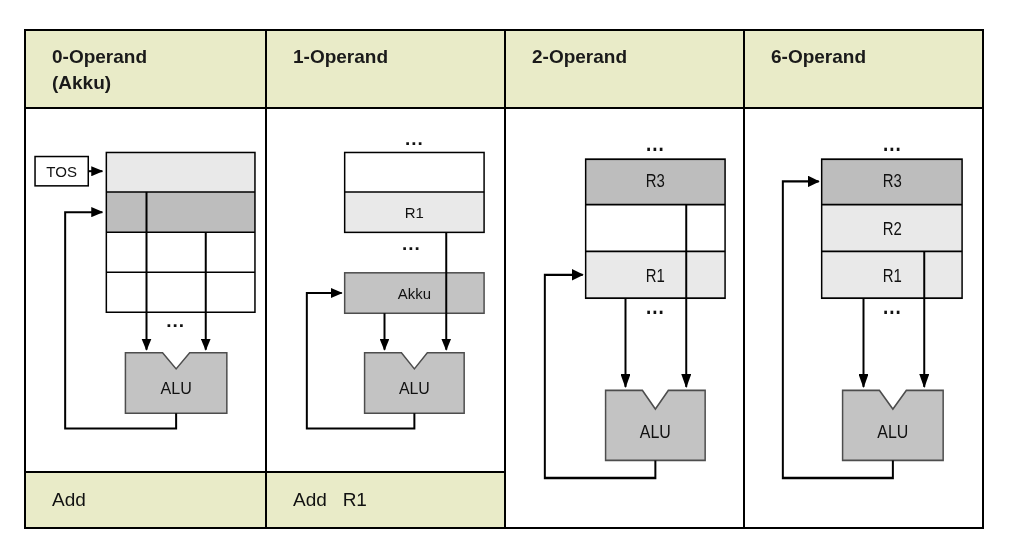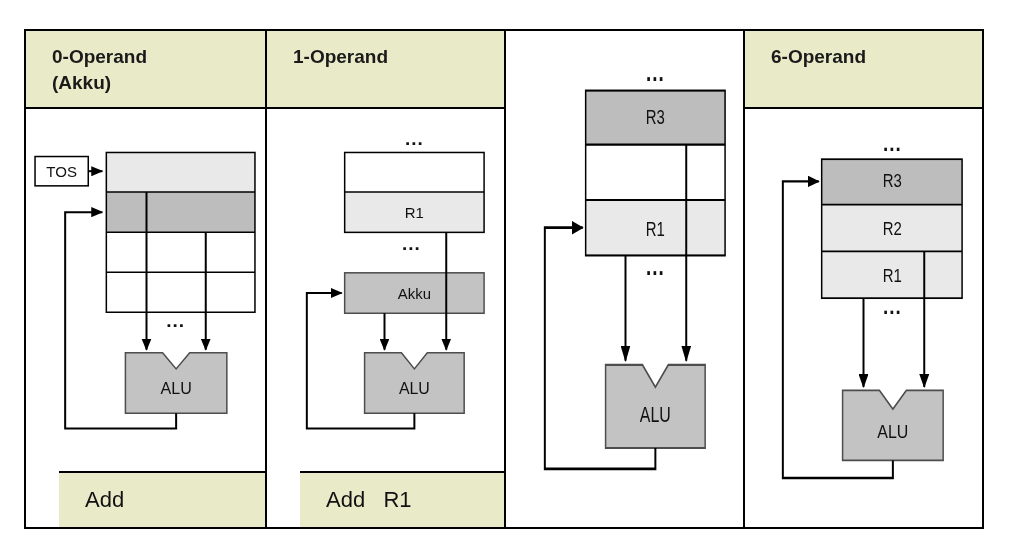--- a/index.html
+++ b/index.html
@@ -24,21 +24,21 @@
     border-bottom:2px solid var(--line);
     padding:13px 0 0 26px;font-size:19px;font-weight:bold;line-height:1.35;color:#1a1a1a;
   }
   .hdr span{display:block;}
   .body{flex:1 1 auto;background:#fff;position:relative;}
   svg.diagram{display:block;width:100%;height:100%;}
   .ftr{
     flex:0 0 56px;box-sizing:border-box;background:var(--header-bg);
     border-top:2px solid var(--line);
     display:flex;align-items:center;padding-left:26px;
-    font-size:22px;color:#111;white-space:pre;margin-left:33px;
+    font-size:19px;color:#111;white-space:pre;
   }
   
   .frame{fill:none;stroke:#000;stroke-width:1.5;}
   .whitebox{fill:#fff;stroke:#000;stroke-width:1.5;}
   .fill-light{fill:var(--cell-light);stroke:none;}
   .fill-mid{fill:var(--cell-mid);stroke:none;}
   .cell-line{stroke:#000;stroke-width:1.5;}
   .wire{stroke:#000;stroke-width:2;fill:none;}
   .alu-shape{fill:var(--alu);stroke:#4d4d4d;stroke-width:1.5;}
   .akku-shape{fill:var(--alu);stroke:#4d4d4d;stroke-width:1.5;}
@@ -105,20 +105,24 @@
           <line class="wire" x1="118" y1="202" x2="118" y2="238" marker-end="url(#arr)"></line>
           <polygon class="alu-shape" points="98,241 135,241 148,257 161,241 198,241 198,301 98,301"></polygon>
           <text class="alu-label" x="148" y="282" text-anchor="middle">ALU</text>
           <polyline class="wire" points="148,301 148,316 40,316 40,182 75,182" marker-end="url(#arr)"></polyline>
         </svg>
       </div>
       <div class="ftr">Add   R1</div>
     </div>
 
     <div class="col">
+      <div class="hdr">
+        <span>2-Operand</span>
+        <span></span>
+      </div>
       <div class="body">
         <svg class="diagram" viewBox="0 0 238 358" preserveAspectRatio="none">
           <text class="dots" x="150" y="36" text-anchor="middle">...</text>
           <rect class="fill-mid" x="80" y="43" width="140" height="39"></rect>
           <rect class="fill-light" x="80" y="122" width="140" height="40"></rect>
           <rect class="frame" x="80" y="43" width="140" height="119"></rect>
           <line class="cell-line" x1="80" y1="82" x2="220" y2="82"></line>
           <line class="cell-line" x1="80" y1="122" x2="220" y2="122"></line>
           <text x="150" y="67" text-anchor="middle">R3</text>
           <text x="150" y="148" text-anchor="middle">R1</text>

